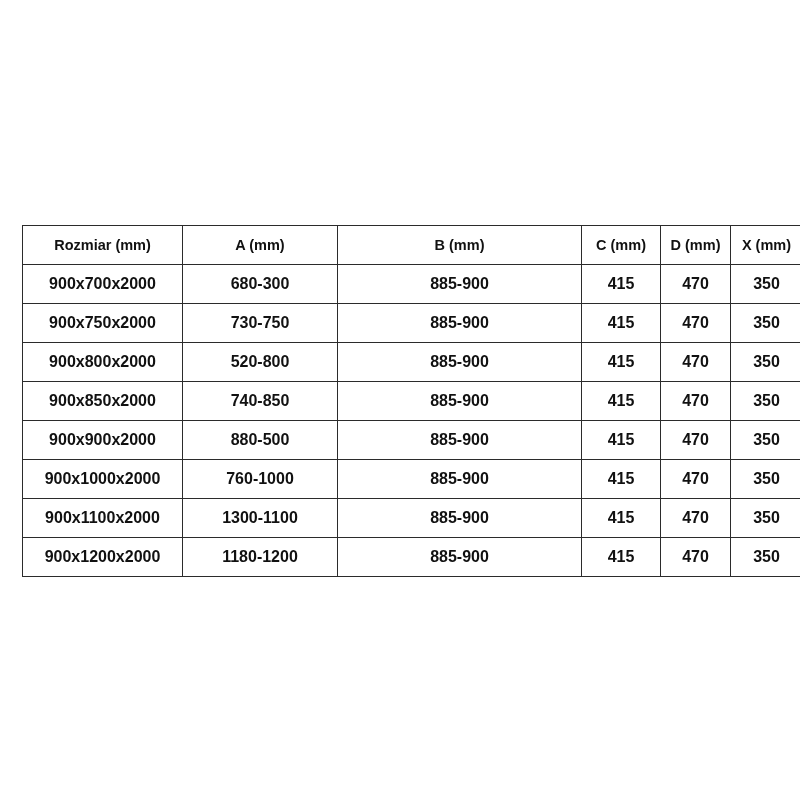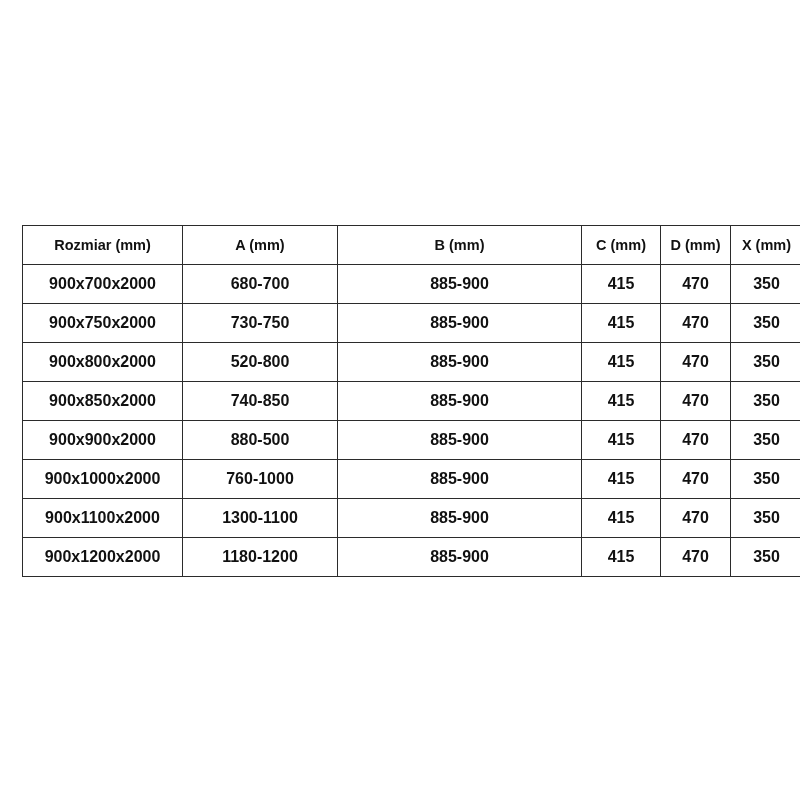--- a/index.html
+++ b/index.html
@@ -88,21 +88,21 @@
           <th>A (mm)</th>
           <th>B (mm)</th>
           <th class="small-head">C (mm)</th>
           <th class="small-head">D (mm)</th>
           <th class="small-head">X (mm)</th>
         </tr>
       </thead>
       <tbody>
         <tr>
           <td class="size-cell">900x700x2000</td>
-          <td>680-700</td>
+          <td>680-300</td>
           <td>885-900</td>
           <td>415</td>
           <td>470</td>
           <td>350</td>
         </tr>
         <tr>
           <td class="size-cell">900x750x2000</td>
           <td>730-750</td>
           <td>885-900</td>
           <td>415</td>

